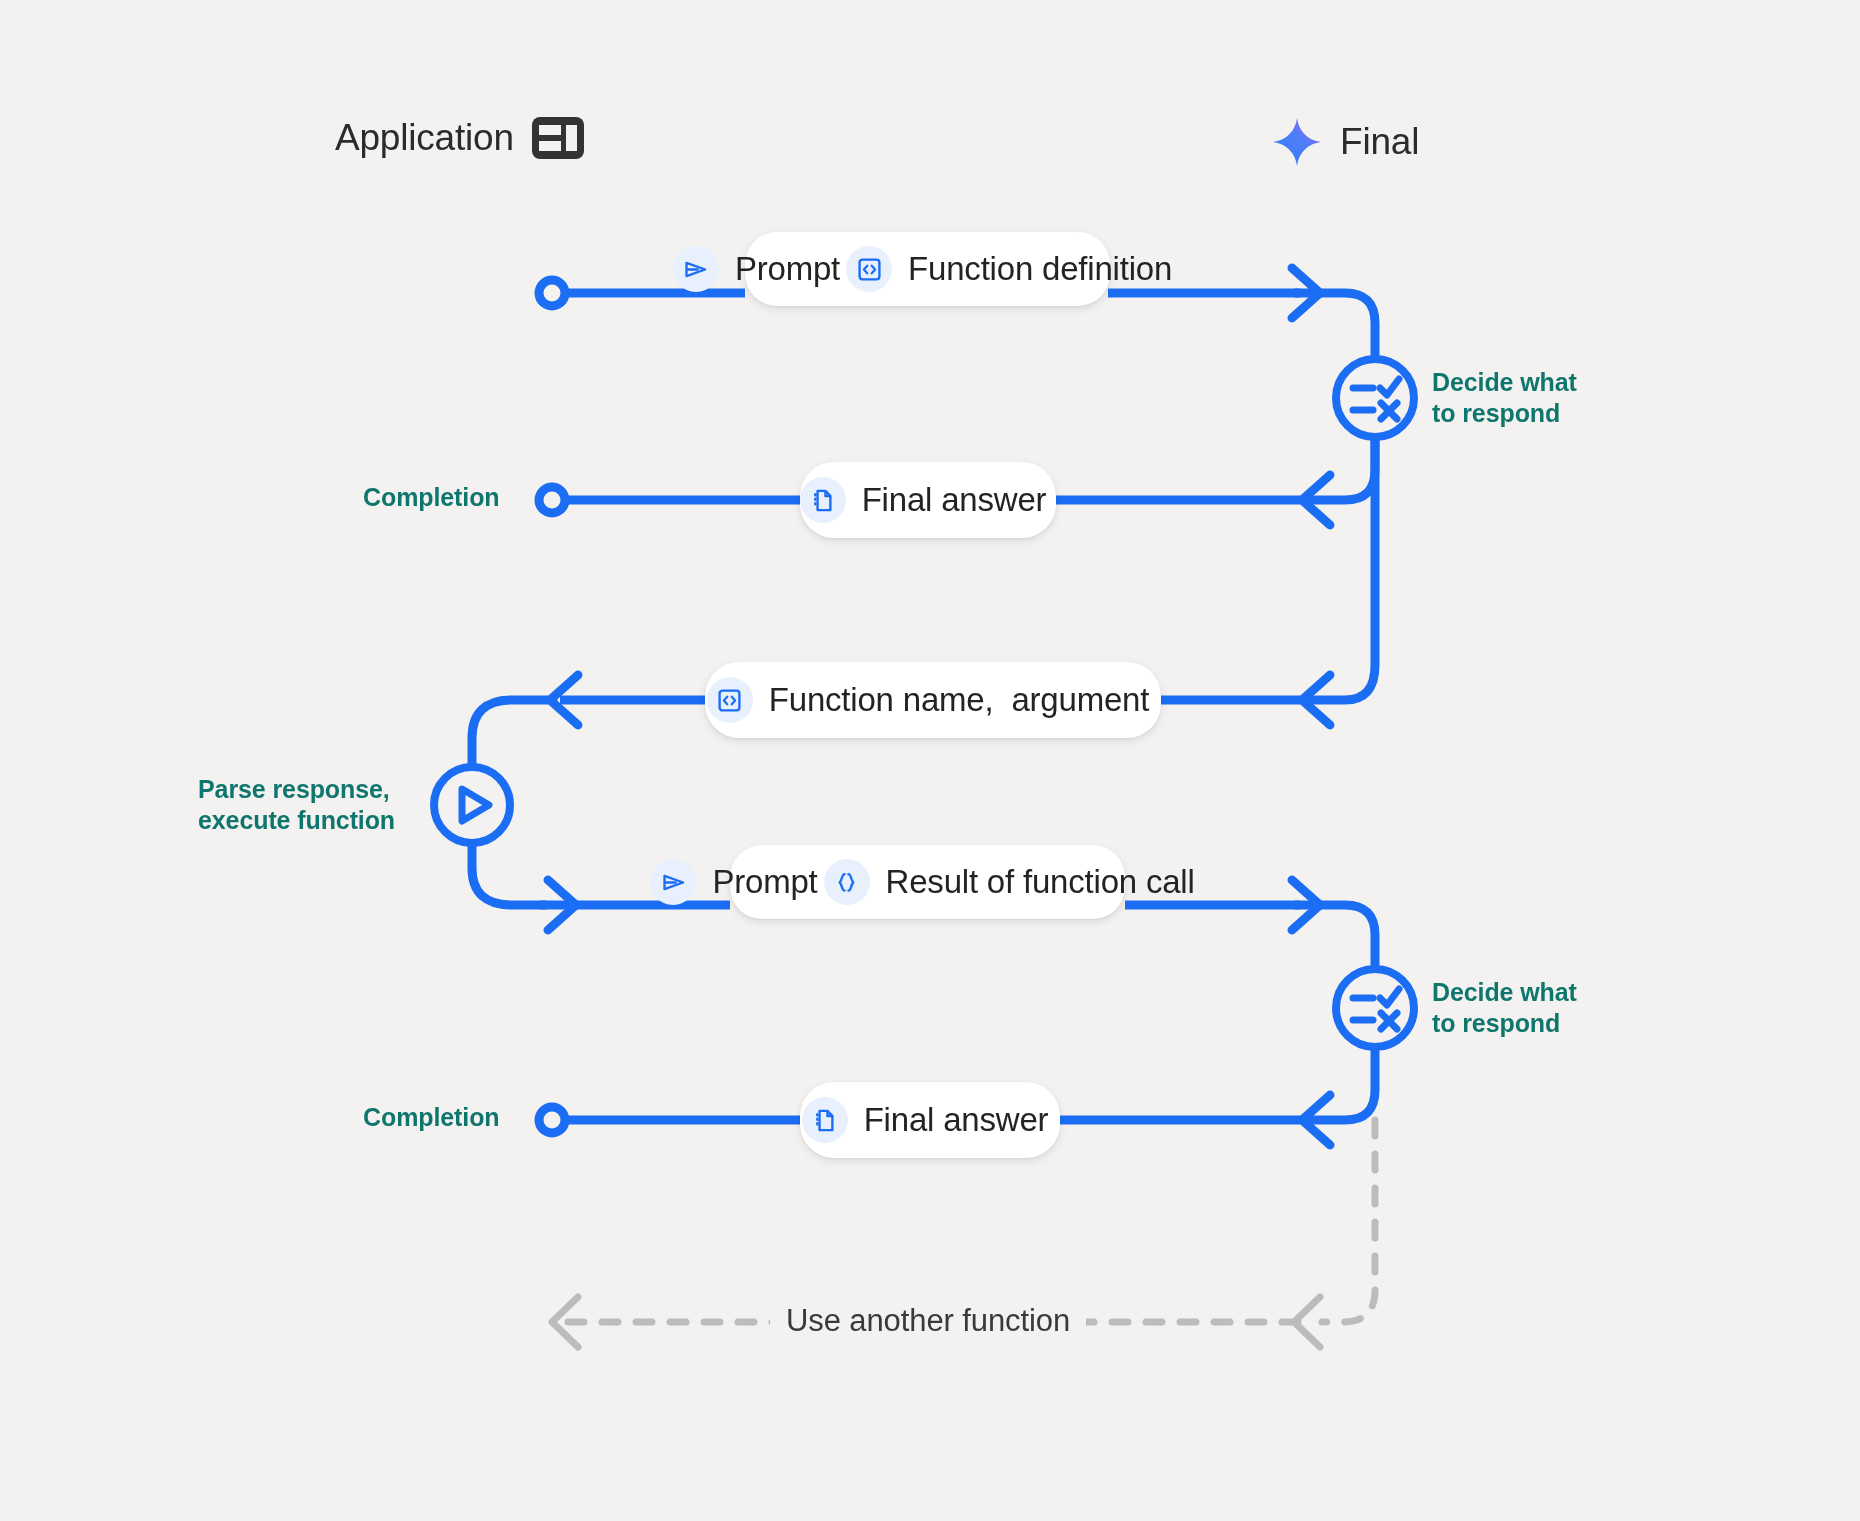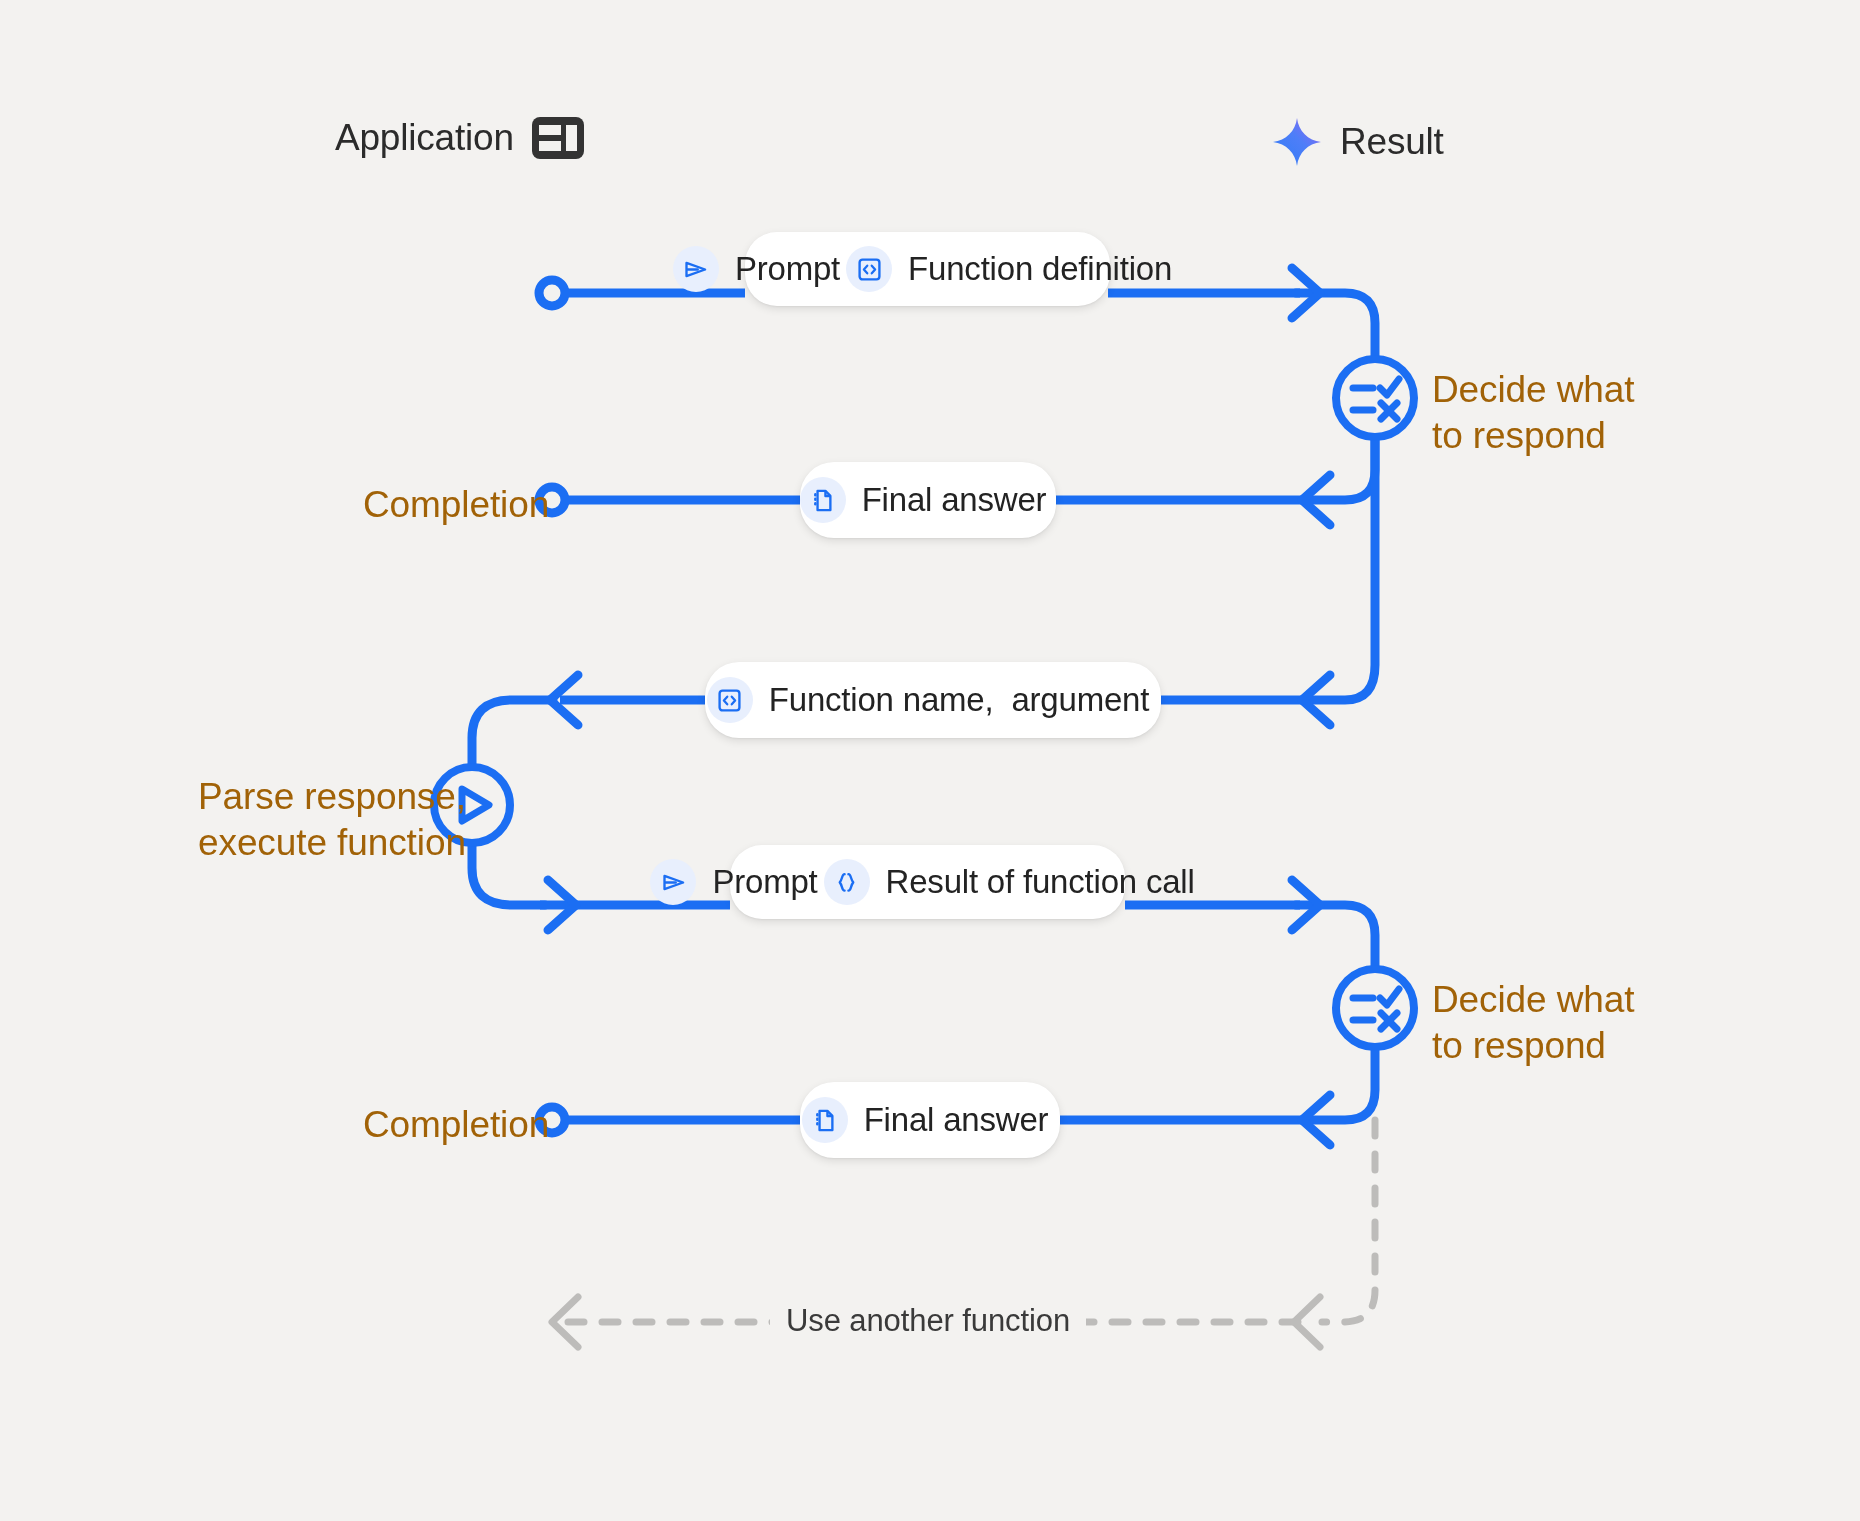--- a/index.html
+++ b/index.html
@@ -96,26 +96,26 @@
     background: #e8effd;
     display: flex;
     align-items: center;
     justify-content: center;
     flex: none;
   }
 
   
   .anno {
     position: absolute;
-    color: #a16207;
-    font-size: 37px;
+    color: #0f766e;
+    font-size: 25px;
     line-height: 1.25;
     letter-spacing: -0.1px;
     white-space: nowrap;
-    font-weight: 400;
+    font-weight: 700;
   }
   .anno.right { text-align: left; }
   .anno.left { text-align: left; }
 
   .loop-label {
     position: absolute;
     font-size: 31px;
     color: #3a3a3a;
     background: #f3f2f0;
     padding: 0 16px;
@@ -233,21 +233,21 @@
     <span class="lane-title">Application</span>
     <span class="app-icon"></span>
   </div>
 
   <div class="lane-header" style="left:1272px; top:117px;">
     <span class="gemini-icon">
       <svg viewBox="0 0 100 100" width="50" height="50">
         <path d="M50 2 C53 28 72 47 98 50 C72 53 53 72 50 98 C47 72 28 53 2 50 C28 47 47 28 50 2 Z" fill="url(#gemGrad)"></path>
       </svg>
     </span>
-    <span class="lane-title">Result</span>
+    <span class="lane-title">Final</span>
   </div>
 
   <div class="bubble two-line" style="left:745px; top:232px; width:365px;">
     <div class="brow">
       <span class="chip">
         <svg viewBox="0 0 24 24" width="27" height="27">
           <path d="M4 6.2 L20.5 12 L4 17.8 Z" fill="none" stroke="#1b6ef3" stroke-width="2.1" stroke-linejoin="round"></path>
           <line x1="5" y1="12" x2="14" y2="12" stroke="#1b6ef3" stroke-width="2.1" stroke-linecap="round"></line>
         </svg>
       </span>

